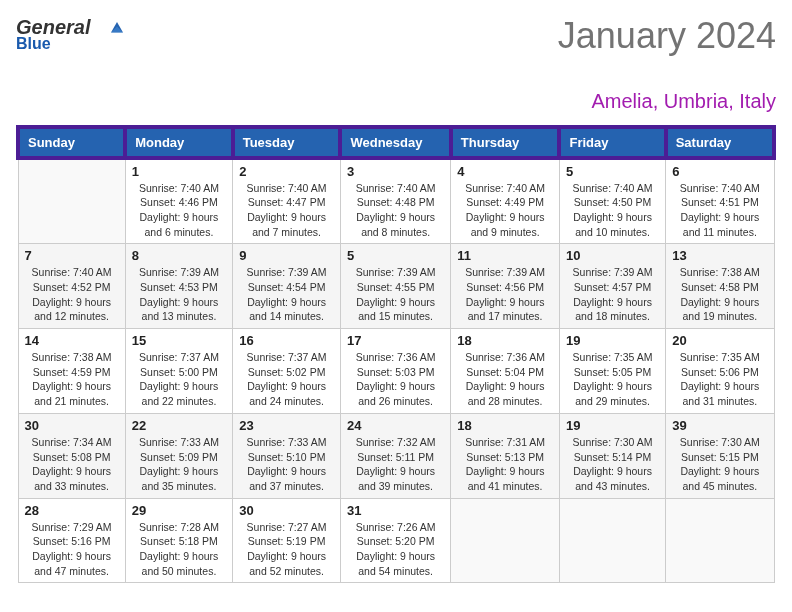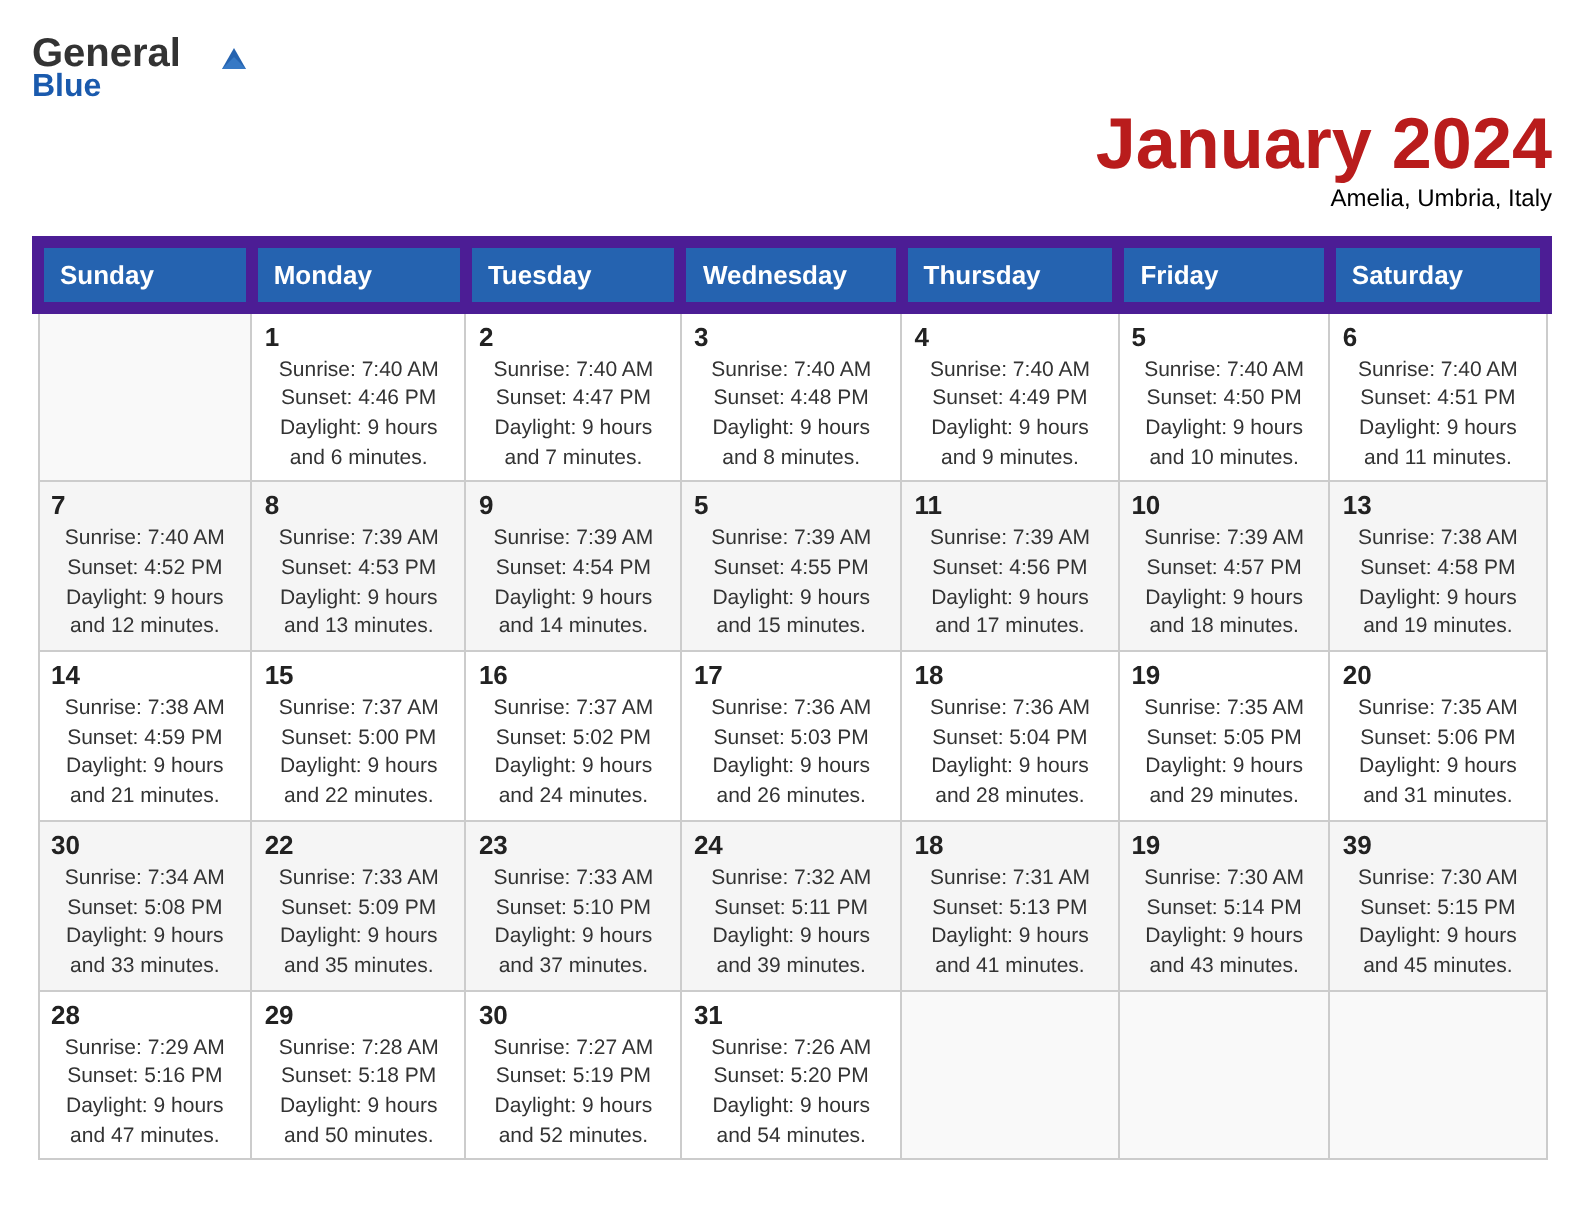--- a/index.html
+++ b/index.html
@@ -16,22 +16,23 @@
       justify-content: space-between;
       margin-bottom: 12px;
     }
     .logo {
       display: flex;
       flex-direction: column;
       align-items: flex-start;
     }
     .logo-text {
       display: flex;
-      align-items: flex-end;
+      align-items: center;
       gap: 16px;
+      font-style: italic;
     }
     .logo-general {
       font-size: 20px;
       font-weight: bold;
       color: #333;
     }
     .logo-blue {
       font-size: 16px;
       font-weight: bold;
       color: #1a5aad;
@@ -39,41 +40,41 @@
     .logo-icon {
       width: 18px;
       height: 18px;
       margin-left: 2px;
     }
     .title-area {
       text-align: right;
     }
     .month-title {
       font-size: 36px;
-      font-weight: bold;
-      color: #b91c1c;
+      font-weight: normal;
+      color: #737373;
       line-height: 1.1;
-      margin-top: 36px;
     }
     .subtitle {
-      font-size: 12px;
-      color: #000000;
+      font-size: 20px;
+      color: #a21caf;
+      margin-top: 34px;
     }
     table {
       width: 100%;
       border-collapse: collapse;
     }
     thead tr th {
       background-color: #2563b0;
       color: #fff;
       font-size: 13px;
       font-weight: bold;
       padding: 6px 8px;
       text-align: left;
-      border: 6px solid #4c1d95;
+      border: 4px solid #4c1d95;
     }
     tbody tr td {
       vertical-align: top;
       border: 1px solid #ccc;
       padding: 4px 6px;
       font-size: 11px;
       color: #333;
       background: #fff;
       min-height: 80px;
       width: 113px;

